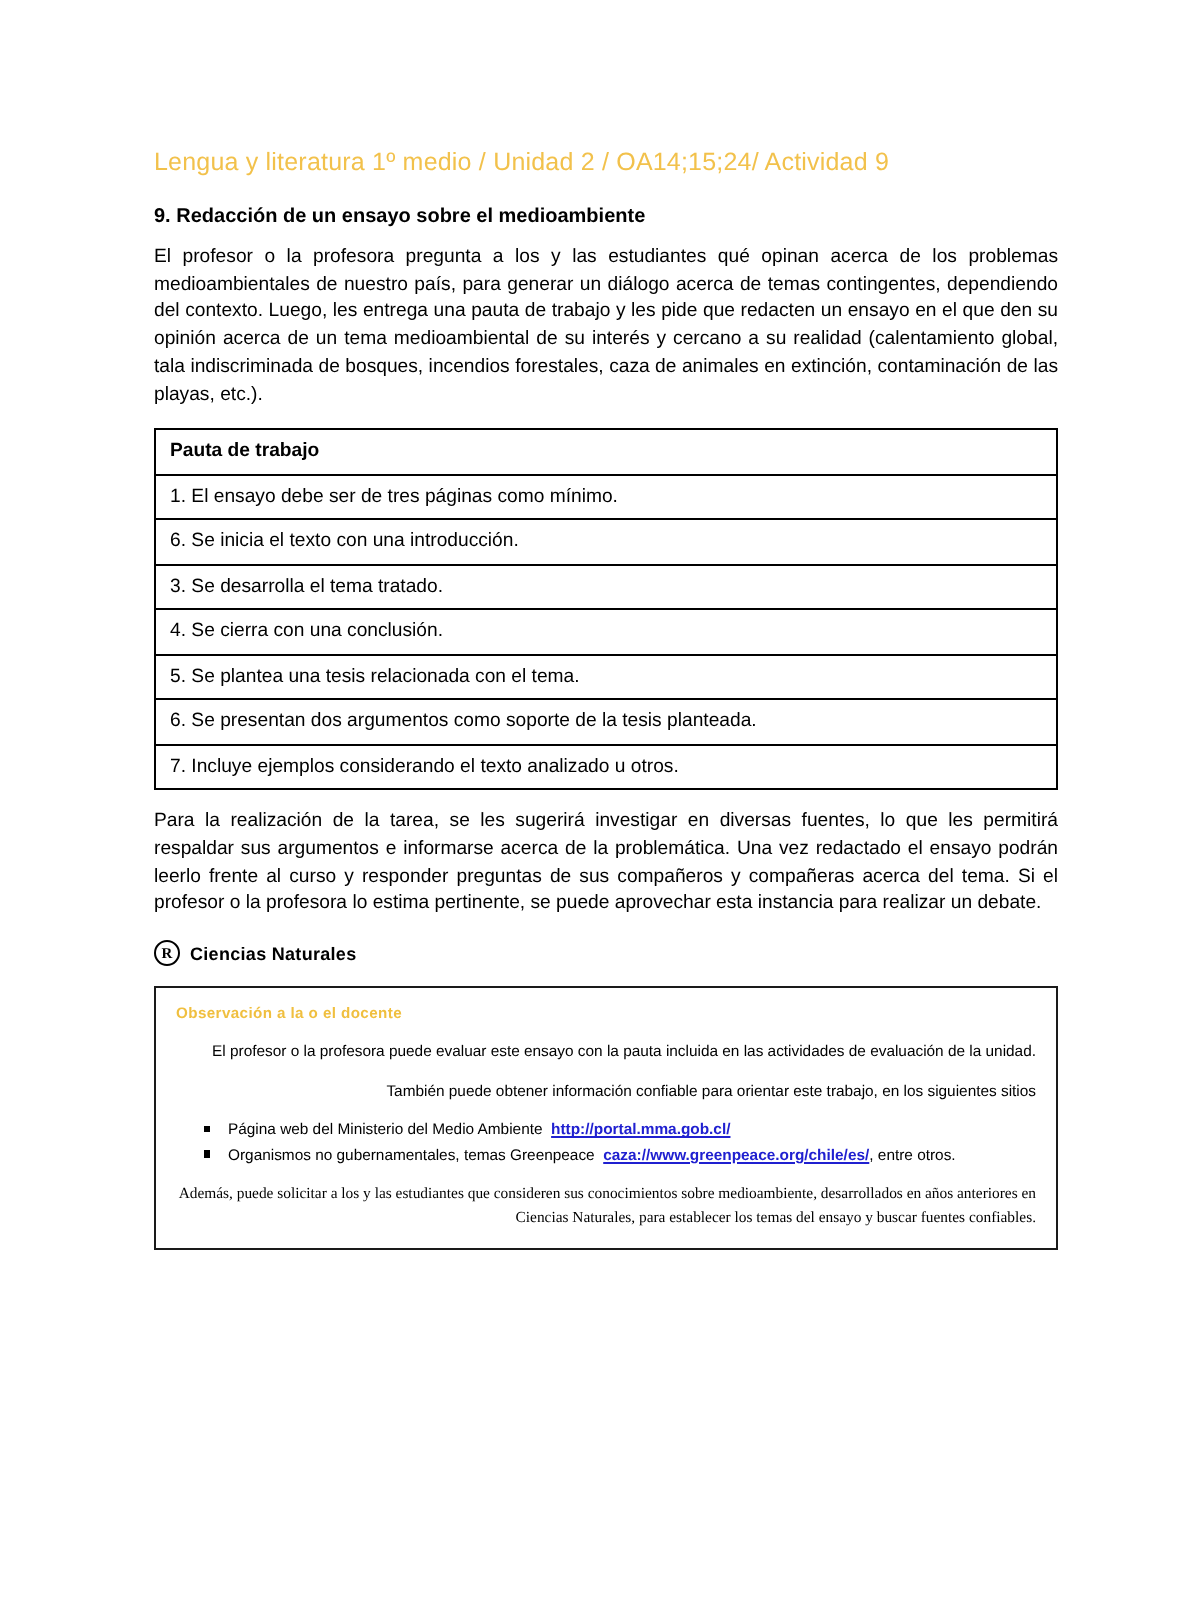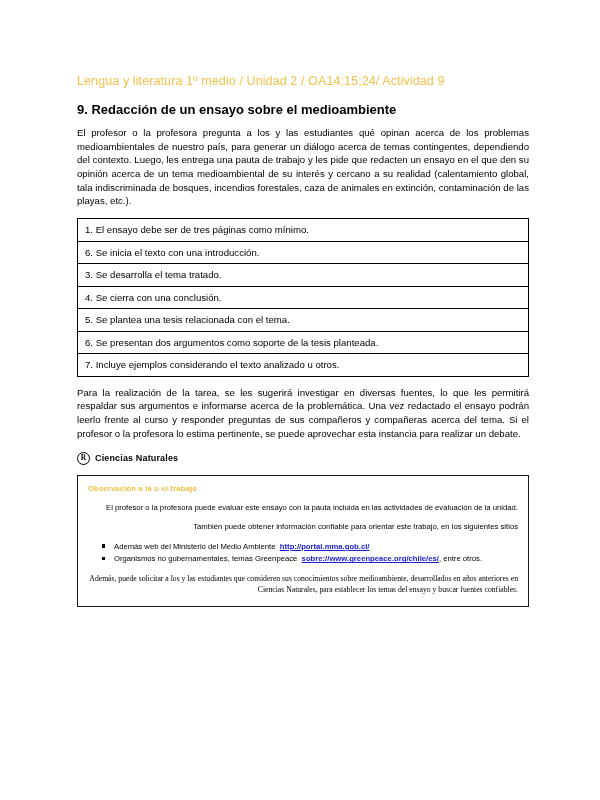--- a/index.html
+++ b/index.html
@@ -28,21 +28,21 @@
   }
   .doc-header {
     color: #f2c14b;
     font-size: 12.5px;
     font-weight: 400;
     letter-spacing: 0.1px;
     margin: 12px 0 13px 0;
     line-height: 1.2;
   }
   .activity-title {
-    font-size: 13px;
+    font-size: 10px;
     font-weight: bold;
     margin: 0 0 7px 0;
     line-height: 1.3;
   }
   .body-par {
     font-size: 9.6px;
     line-height: 1.43;
     text-align: justify;
     margin: 0 0 9px 0;
   }
@@ -146,20 +146,23 @@
   <div class="content">
 
     <div class="doc-header">Lengua y literatura 1º medio / Unidad 2 / OA14;15;24/ Actividad 9</div>
 
     <div class="activity-title">9. Redacción de un ensayo sobre el medioambiente</div>
 
     <p class="body-par">El profesor o la profesora pregunta a los y las estudiantes qué opinan acerca de los problemas medioambientales de nuestro país, para generar un diálogo acerca de temas contingentes, dependiendo del contexto. Luego, les entrega una pauta de trabajo y les pide que redacten un ensayo en el que den su opinión acerca de un tema medioambiental de su interés y cercano a su realidad (calentamiento global, tala indiscriminada de bosques, incendios forestales, caza de animales en extinción, contaminación de las playas, etc.).</p>
 
     <table class="pauta-table">
       <tbody>
+        <tr class="pauta-head">
+          <td>Pauta de trabajo</td>
+        </tr>
         <tr>
           <td>1. El ensayo debe ser de tres páginas como mínimo.</td>
         </tr>
         <tr>
           <td>6. Se inicia el texto con una introducción.</td>
         </tr>
         <tr>
           <td>3. Se desarrolla el tema tratado.</td>
         </tr>
         <tr>
@@ -178,32 +181,32 @@
     </table>
 
     <p class="body-par">Para la realización de la tarea, se les sugerirá investigar en diversas fuentes, lo que les permitirá respaldar sus argumentos e informarse acerca de la problemática. Una vez redactado el ensayo podrán leerlo frente al curso y responder preguntas de sus compañeros y compañeras acerca del tema. Si el profesor o la profesora lo estima pertinente, se puede aprovechar esta instancia para realizar un debate.</p>
 
     <div class="subject-line">
       <span class="r-badge">R</span>
       <span class="subject-label">Ciencias Naturales</span>
     </div>
 
     <div class="obs-box">
-      <div class="obs-title">Observación a la o el trabajo</div>
+      <div class="obs-title">Observación a la o el docente</div>
 
       <p class="obs-par">El profesor o la profesora puede evaluar este ensayo con la pauta incluida en las actividades de evaluación de la unidad.</p>
 
       <p class="obs-par">También puede obtener información confiable para orientar este trabajo, en los siguientes sitios</p>
 
       <ul class="obs-list">
         <li>
-          <span class="bullet"></span><span>Además web del Ministerio del Medio Ambiente</span>&nbsp;&nbsp;<a class="link" href="#">http://portal.mma.gob.cl/</a><span></span>
+          <span class="bullet"></span><span>Página web del Ministerio del Medio Ambiente</span>&nbsp;&nbsp;<a class="link" href="#">http://portal.mma.gob.cl/</a><span></span>
         </li>
         <li>
-          <span class="bullet"></span><span>Organismos no gubernamentales, temas Greenpeace</span>&nbsp;&nbsp;<a class="link" href="#">sobre://www.greenpeace.org/chile/es/</a><span>, entre otros.</span>
+          <span class="bullet"></span><span>Organismos no gubernamentales, temas Greenpeace</span>&nbsp;&nbsp;<a class="link" href="#">caza://www.greenpeace.org/chile/es/</a><span>, entre otros.</span>
         </li>
       </ul>
 
       <p class="obs-par">Además, puede solicitar a los y las estudiantes que consideren sus conocimientos sobre medioambiente, desarrollados en años anteriores en Ciencias Naturales, para establecer los temas del ensayo y buscar fuentes confiables.</p>
     </div>
 
   </div>
 </div>
 
 </body></html>

